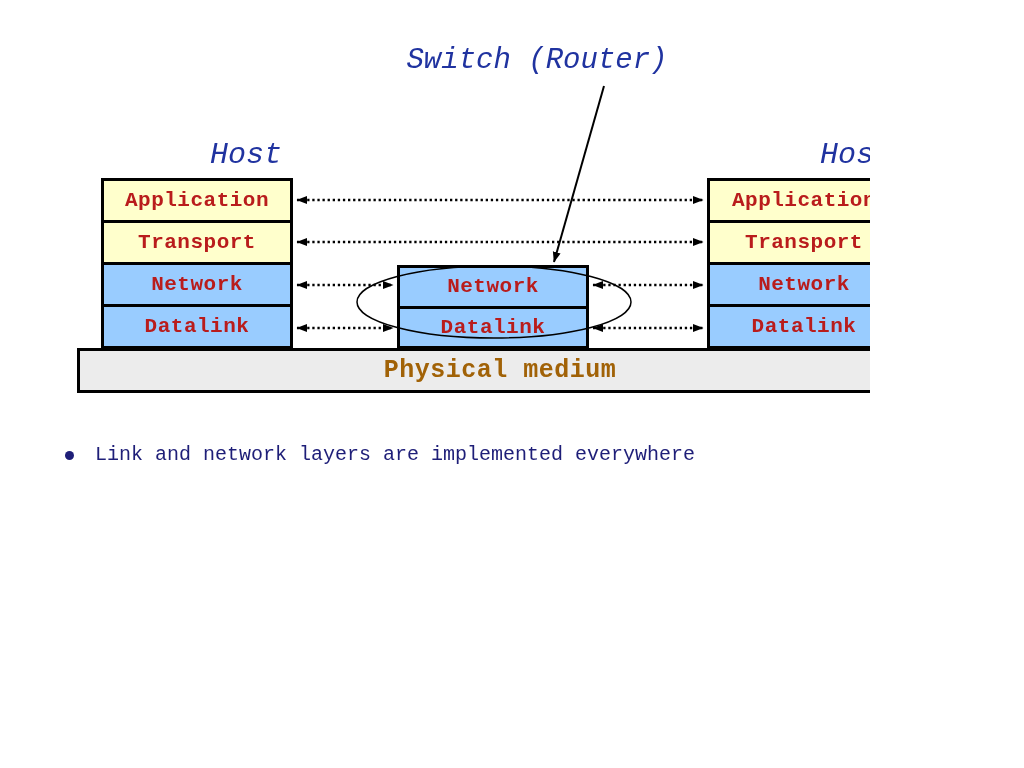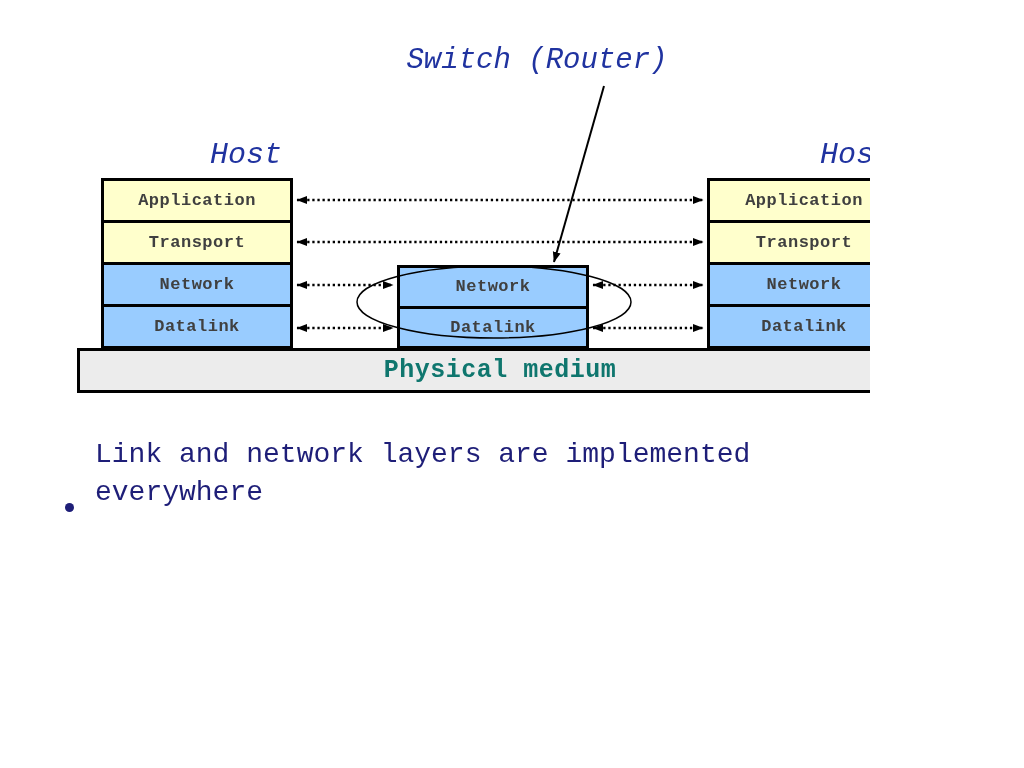--- a/index.html
+++ b/index.html
@@ -22,40 +22,40 @@
   
   .stack {
     position:absolute; box-sizing:border-box; border:3px solid #000;
     display:flex; flex-direction:column; background:#fff;
   }
   .stack.left   { left:101px; top:178px; width:192px; height:171px; }
   .stack.right  { left:707px; top:178px; width:194px; height:171px; }
   .stack.middle { left:397px; top:265px; width:192px; height:84px; }
   .layer {
     flex:1; display:flex; align-items:center; justify-content:center;
-    font-weight:bold; font-size:17px; color:#404040;
+    font-weight:bold; font-size:21px; color:#b91c1c;
     border-top:3px solid #000; letter-spacing:0.5px;
   }
   .layer:first-child { border-top:none; }
   .layer.upper { background:var(--upper_layer_fill); }
   .layer.lower { background:var(--lower_layer_fill); }
   
   .medium-bar {
     position:absolute; left:77px; top:348px; width:846px; height:45px;
     box-sizing:border-box; border:3px solid #000; background:var(--medium_fill);
     display:flex; align-items:center; justify-content:center;
-    font-weight:bold; font-size:25px; color:#0f766e; letter-spacing:0.5px;
+    font-weight:bold; font-size:25px; color:#a16207; letter-spacing:0.5px;
   }
   
   .overlay { position:absolute; left:0; top:0; pointer-events:none; }
   
   .bullets { position:absolute; left:60px; top:436px; width:840px; }
   .bullet  {
-    display:flex; align-items:flex-end;
-    color:var(--bullet_navy); font-size:28px; line-height:38px;
+    display:flex; align-items:flex-start;
+    color:var(--bullet_navy); font-size:20px; line-height:38px;
     margin-bottom:6px;
   }
   .bullet .dot {
     flex:none; width:9px; height:9px; border-radius:50%;
     background:var(--bullet_navy); margin:15px 21px 0 5px;
   }
 </style>
 </head>
 <body>
 

